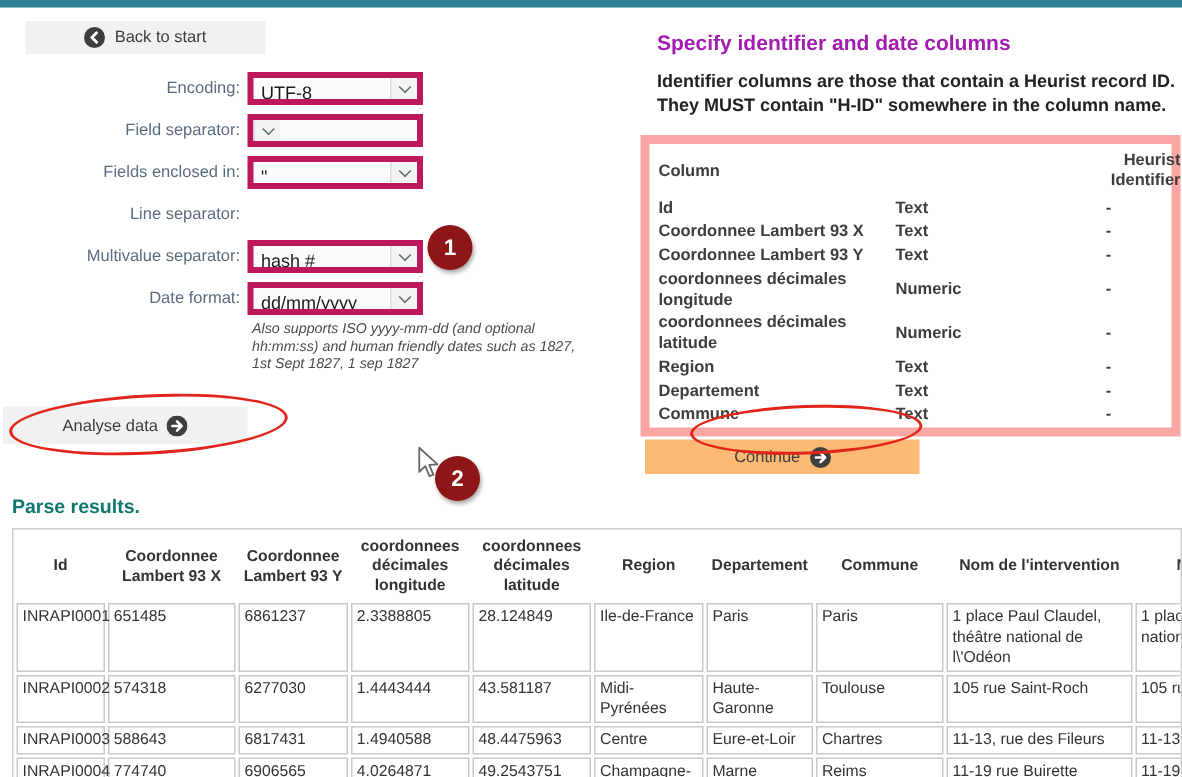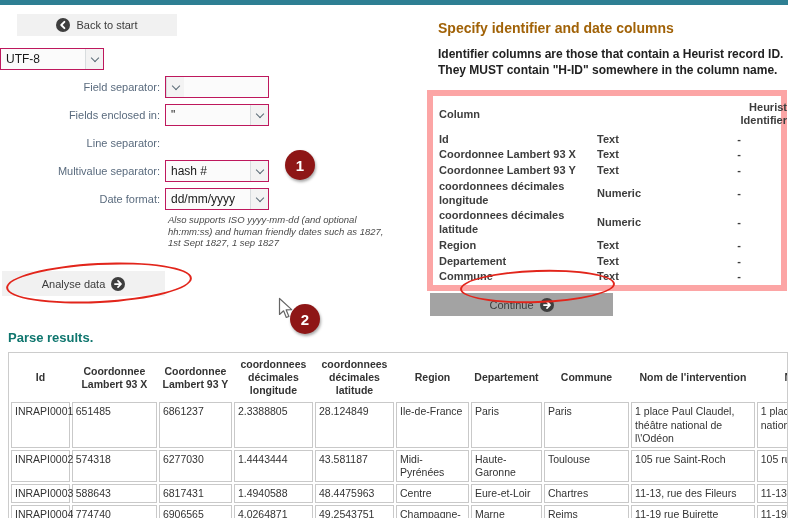--- a/index.html
+++ b/index.html
@@ -12,31 +12,31 @@
 
   
   .gbtn {
     position:absolute; background:#f1f1f1; border:0; cursor:pointer;
     display:flex; align-items:center; justify-content:center; gap:6px;
     font-family:"Liberation Sans", sans-serif; font-size:11px; color:#3c3c3c;
   }
   .back-btn { left:17px; top:14px; width:160px; height:22px; }
   .analyse-btn { left:2px; top:271px; width:163px; height:25px; }
   .continue-btn { position:relative; margin:2px 0 0 3px; width:183px; height:23px;
-    background:#a3a3a3; border:0; cursor:pointer; display:flex; align-items:center;
+    background:#fdba74; border:0; cursor:pointer; display:flex; align-items:center;
     justify-content:center; gap:6px; font-family:"Liberation Sans", sans-serif;
     font-size:11px; color:#3c3c3c; }
   .circ-icon { width:14px; height:14px; flex:0 0 auto; display:block; }
 
   
   .form { position:absolute; left:0; top:48px; }
   .frow { display:flex; align-items:center; margin-bottom:6px; height:22px; }
   .flabel { width:165px; text-align:right; padding-right:5px;
     font-size:11px; color:#5a6b7e; }
-  .fselect { width:104px; height:22px; border:1px solid #be185d; background:#fbfbfb;
+  .fselect { width:117px; height:22px; border:4px solid #be185d; background:#fbfbfb;
     display:flex; align-items:stretch; cursor:pointer; }
   .fselect .val { flex:1; font-size:12px; color:#1a1a1a; padding:3px 0 0 5px;
     white-space:nowrap; overflow:hidden; }
   .fselect .arr { width:18px; background:#f3f3f3; border-left:1px solid #d8dcde;
     display:flex; align-items:center; justify-content:center; }
   .fselect .arr i { display:block; width:6px; height:6px; margin-top:-3px;
     border-right:1.4px solid #5a6a75; border-bottom:1.4px solid #5a6a75;
     transform:rotate(45deg); }
   .hint { position:absolute; left:168px; top:214px; width:220px;
     font-size:9.5px; font-style:italic; color:#4a4a4a; line-height:1.22; }
@@ -47,21 +47,21 @@
     justify-content:center; box-shadow:1px 2px 3px rgba(0,0,0,.35); }
   .badge1 { left:285px; top:150px; }
   .badge2 { left:290px; top:304px; }
   .rell { position:absolute; border-radius:50%; }
   .rell1 { left:6px; top:263px; width:186px; height:40px; transform:rotate(-3deg); }
   .rell2 { left:460px; top:270px; width:155px; height:33px; transform:rotate(-2deg); }
   .cursor { position:absolute; left:278px; top:297px; width:16px; height:24px; }
 
   
   .right { position:absolute; left:427px; top:5px; width:361px; }
-  .right h1 { font-size:14px; font-weight:bold; color:#a16207;
+  .right h1 { font-size:14px; font-weight:bold; color:#a21caf;
     margin:15px 0 11px 11px; }
   .right .desc { font-size:12px; font-weight:bold; color:#222;
     margin:0 0 12px 11px; width:348px; line-height:1.3; }
   .cols-table-wrap { border:6px solid #fca5a5; width:360px; }
   table.cols { width:100%; border-collapse:collapse; table-layout:fixed;
     font-size:11px; color:#3d3d3d; }
   table.cols col.c-name { width:158px; }
   table.cols col.c-type { width:94px; }
   table.cols col.c-ident { width:108px; }
   table.cols th { font-weight:bold; padding:5px 6px 4px 6px; line-height:1.2;
@@ -92,20 +92,21 @@
 <button class="gbtn back-btn">
   <svg class="circ-icon" viewBox="0 0 16 16">
     <circle cx="8" cy="8" r="8" fill="#3e3e3e"></circle>
     <path d="M9.6 4.4 L6 8 L9.6 11.6" stroke="#fff" stroke-width="2.2" fill="none" stroke-linecap="round" stroke-linejoin="round"></path>
   </svg>
   <span>Back to start</span>
 </button>
 
 <div class="form">
   <div class="frow">
+    <span class="flabel">Encoding:</span>
     <div class="fselect">
       <span class="val">UTF-8</span>
       <span class="arr">
           <i></i>
         </span>
     </div>
   </div>
   <div class="frow">
     <span class="flabel">Field separator:</span>
     <div class="fselect">

